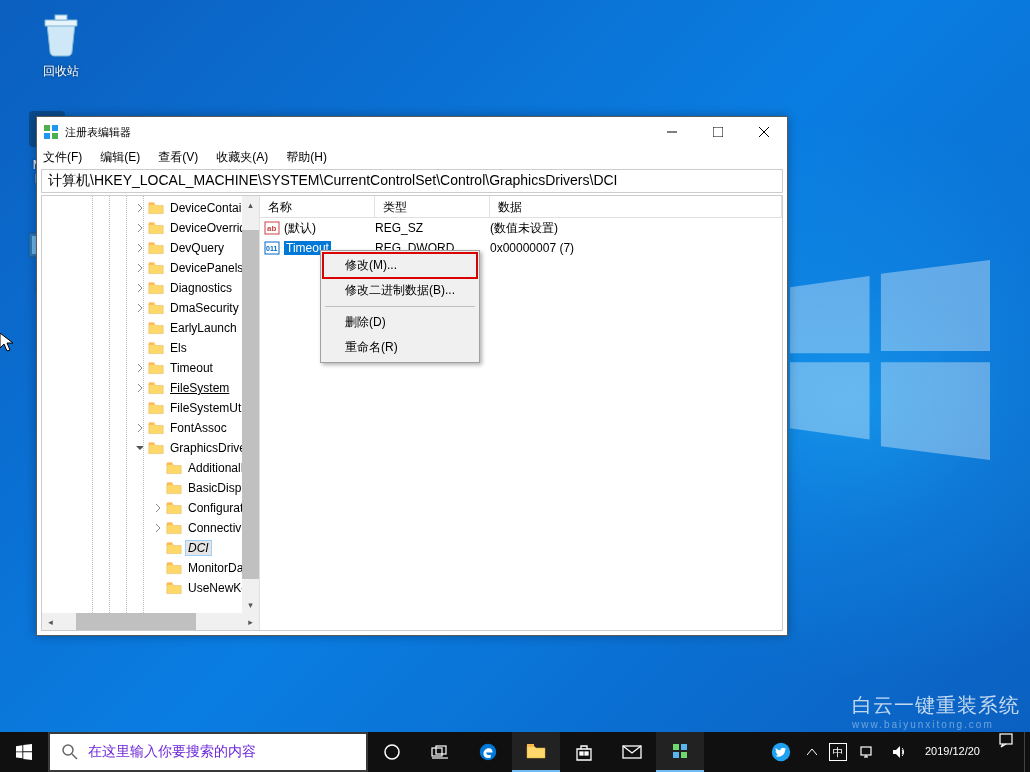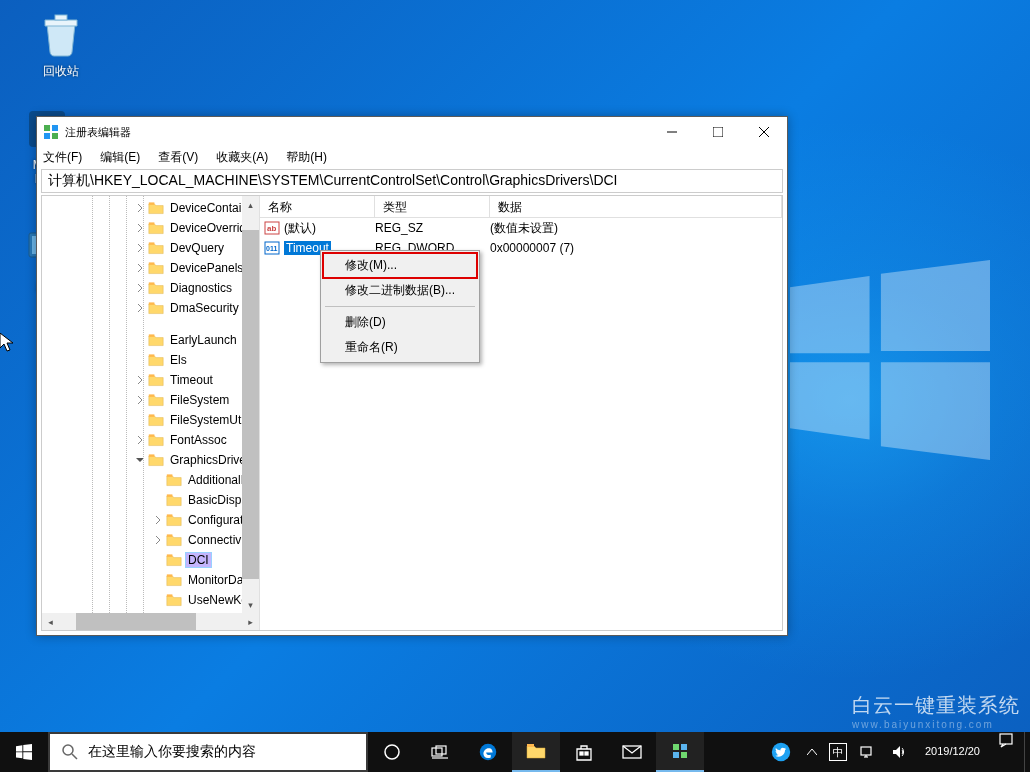--- a/index.html
+++ b/index.html
@@ -28,21 +28,21 @@
 .menubar span { padding: 2px 6px; cursor: pointer; }
 
 .addressbar { height: 24px; border: 1px solid #ccc; margin: 0 4px 2px; padding: 2px 6px; font-size: 14px; display:flex; align-items:center; }
 
 .body-area { flex: 1; display: flex; min-height: 0; border-top: 1px solid #e0e0e0; margin: 0 4px 4px; border: 1px solid #ccc; }
 .tree { width: 218px; border-right: 1px solid #e0e0e0; overflow-x: auto; overflow-y: hidden; font-size: 12px; position: relative; background: #fff; }
 .tree-inner { width: 340px; padding: 2px 0 2px 2px; }
 .tree-item { display: flex; align-items: center; height: 20px; white-space: nowrap; cursor: pointer; }
 .tree-item .chev { width: 12px; height: 12px; display: inline-flex; align-items:center; justify-content:center; flex-shrink: 0; }
 .tree-item .fld { width: 16px; height: 14px; margin: 0 4px 0 2px; flex-shrink: 0; }
-.tree-item.selected .txt { background: #c4b5fd; outline: 1px solid #99d1ff; padding: 0 2px; }
+.tree-item.selected .txt { background: #e5e5e5; outline: 1px solid #99d1ff; padding: 0 2px; font-style: italic; }
 .tree-item .txt { padding: 0 2px; }
 .tree-scroll { position: absolute; bottom: 0; right: 0; left: 0; height: 17px; background: #f0f0f0; display: flex; }
 .tree-scroll .thumb { margin-left: 17px; width: 120px; background: #c0c0c0; }
 .tree-scroll .arr { width: 17px; display:flex; align-items:center; justify-content:center; font-size:9px; color:#555; }
 .tree-scroll-v { position: absolute; top: 0; right: 0; bottom: 17px; width: 17px; background: #f0f0f0; display:flex; flex-direction:column; }
 .tree-scroll-v .thumb { flex:1; margin: 17px 0; background:#c0c0c0; }
 .tree-scroll-v .arr { height:17px; display:flex; align-items:center; justify-content:center; font-size:9px; color:#555; }
 
 .list { flex: 1; font-size: 12px; background: #fff; position: relative; }
 .list-header { height: 22px; display: flex; border-bottom: 1px solid #e0e0e0; }
@@ -52,21 +52,21 @@
 .list-row .ico { width: 16px; height: 16px; margin: 0 4px; flex-shrink: 0; }
 .list-row.sel .c-name { background: #0078d7; color: #fff; padding: 0 2px; }
 
 .context-menu { position: absolute; left: 320px; top: 250px; width: 160px; background: #f0f0f0; border: 1px solid #a0a0a0; box-shadow: 2px 2px 4px rgba(0,0,0,.3); font-size: 12px; padding: 2px; z-index: 10; }
 .context-menu .mi { padding: 4px 22px; cursor: pointer; }
 .context-menu .sep { height: 1px; background: #c0c0c0; margin: 3px 2px; }
 .context-menu .highlight { outline: 2px solid #d00; outline-offset: -1px; }
 
 .taskbar { position: absolute; left: 0; right: 0; bottom: 0; height: 40px; background: #101010; display: flex; align-items: stretch; color: #fff; }
 .taskbar .start { width: 48px; display: flex; align-items: center; justify-content: center; cursor: pointer; }
-.taskbar .search { flex: 0 0 320px; background: #fff; display: flex; align-items: center; padding: 0 12px; gap: 10px; color: #000000; font-size: 14px; cursor: text; border:2px solid #3a3a3a; margin:0;}
+.taskbar .search { flex: 0 0 320px; background: #fff; display: flex; align-items: center; padding: 0 12px; gap: 10px; color: #6d28d9; font-size: 14px; cursor: text; border:2px solid #3a3a3a; margin:0;}
 .taskbar .tb-btn { width: 48px; display: flex; align-items: center; justify-content: center; cursor: pointer; }
 .taskbar .app-active { border-bottom: 2px solid #76b9ed; background: rgba(255,255,255,0.08); }
 .taskbar .spacer { flex: 1; }
 .taskbar .tray { display: flex; align-items: center; padding: 0 6px; gap: 8px; font-size: 11px; }
 .taskbar .tray .t-item { display: flex; align-items: center; justify-content: center; cursor: pointer; padding: 0 4px; height: 100%; }
 .taskbar .datetime { display: flex; flex-direction: column; align-items: center; justify-content: center; font-size: 11px; padding: 0 8px; cursor: pointer; line-height: 1.2; }
 .taskbar .showdesk { width: 6px; border-left: 1px solid #444; cursor: pointer; }
 
 .folder-svg { fill: #ffd86b; stroke: #d8a93a; stroke-width: .5; }
 </style>
@@ -227,21 +227,21 @@
               <svg width="8" height="8">
                 <path d="M2 0l4 4-4 4" fill="none" stroke="#888"></path>
               </svg>
             </span>
             <span class="fld"><svg width="16" height="14" viewBox="0 0 20 16">
                 <path class="folder-svg" d="M1 3h7l2 2h9v10H1z"></path>
                 <rect x="1" y="1" width="7" height="3" fill="#ffb84d"></rect>
               </svg></span>
             <span class="txt">DmaSecurity</span>
           </div>
-          <div class="tree-item" style="padding-left: 90px; margin-top: 12px;">
+          <div class="tree-item" style="padding-left: 90px;">
             <span class="chev"></span>
             <span class="fld"><svg width="16" height="14" viewBox="0 0 20 16">
                 <path class="folder-svg" d="M1 3h7l2 2h9v10H1z"></path>
                 <rect x="1" y="1" width="7" height="3" fill="#ffb84d"></rect>
               </svg></span>
             <span class="txt">EarlyLaunch</span>
           </div>
           <div class="tree-item" style="padding-left: 90px;">
             <span class="chev"></span>
             <span class="fld"><svg width="16" height="14" viewBox="0 0 20 16">
@@ -255,21 +255,21 @@
               <svg width="8" height="8">
                 <path d="M2 0l4 4-4 4" fill="none" stroke="#888"></path>
               </svg>
             </span>
             <span class="fld"><svg width="16" height="14" viewBox="0 0 20 16">
                 <path class="folder-svg" d="M1 3h7l2 2h9v10H1z"></path>
                 <rect x="1" y="1" width="7" height="3" fill="#ffb84d"></rect>
               </svg></span>
             <span class="txt">Timeout</span>
           </div>
-          <div class="tree-item" style="padding-left: 90px;">
+          <div class="tree-item" style="padding-left: 90px; text-decoration: underline;">
             <span class="chev">
               <svg width="8" height="8">
                 <path d="M2 0l4 4-4 4" fill="none" stroke="#888"></path>
               </svg>
             </span>
             <span class="fld"><svg width="16" height="14" viewBox="0 0 20 16">
                 <path class="folder-svg" d="M1 3h7l2 2h9v10H1z"></path>
                 <rect x="1" y="1" width="7" height="3" fill="#ffb84d"></rect>
               </svg></span>
             <span class="txt">FileSystem</span>

